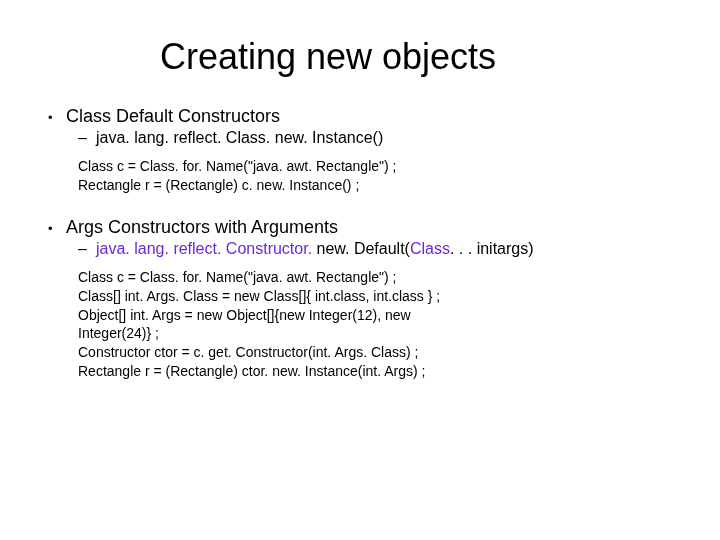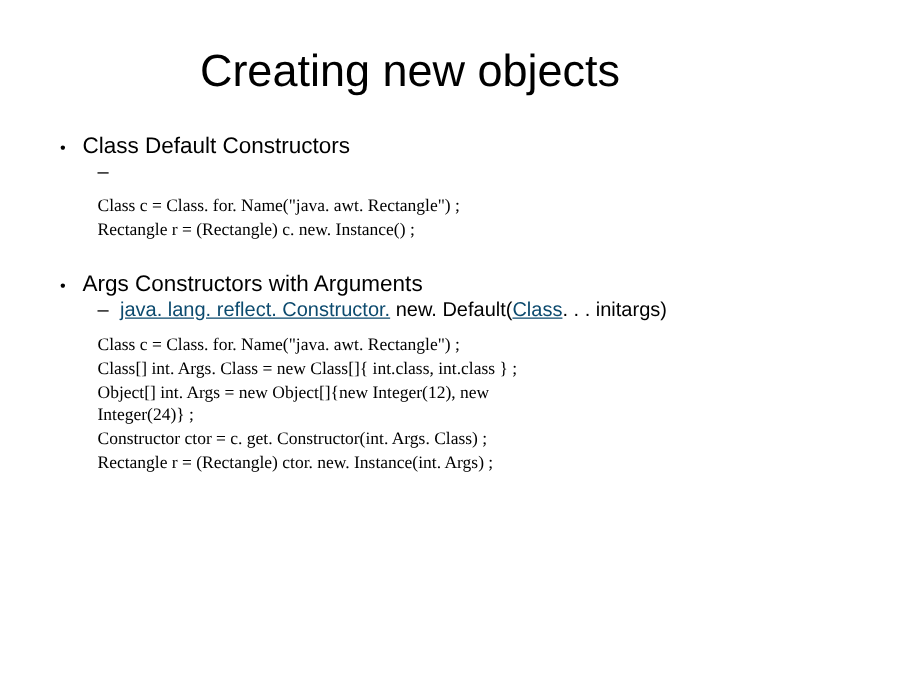--- a/index.html
+++ b/index.html
@@ -43,45 +43,45 @@
     display: flex;
     align-items: baseline;
     font-size: 16px;
     margin: 0 0 10px 30px;
   }
   .bullet-2 .dash {
     width: 18px;
     flex-shrink: 0;
   }
   .link {
-    color: #0c4a6e;
-    text-decoration: underline;
+    color: #6d28d9;
   }
   .code {
-    font-family: Liberation Serif, serif;
+    font-family: Liberation Sans, sans-serif;
     font-size: 14px;
     white-space: pre-wrap;
     margin-left: 30px;
     line-height: 1.35;
   }
 </style>
 </head>
 <body>
 
 <div class="slide">
 
   <h1 class="title">Creating new objects</h1>
 
   <div class="section">
     <div class="bullet-1">
       <span class="dot">•</span>
       <span>Class Default Constructors</span>
     </div>
     <div class="bullet-2">
       <span class="dash">–</span>
+      <span>java. lang. reflect. Class. new. Instance()</span>
     </div>
     <div class="code">Class c = Class. for. Name("java. awt. Rectangle") ;
 Rectangle r = (Rectangle) c. new. Instance() ;</div>
   </div>
 
   <div class="section">
     <div class="bullet-1">
       <span class="dot">•</span>
       <span>Args Constructors with Arguments</span>
     </div>

